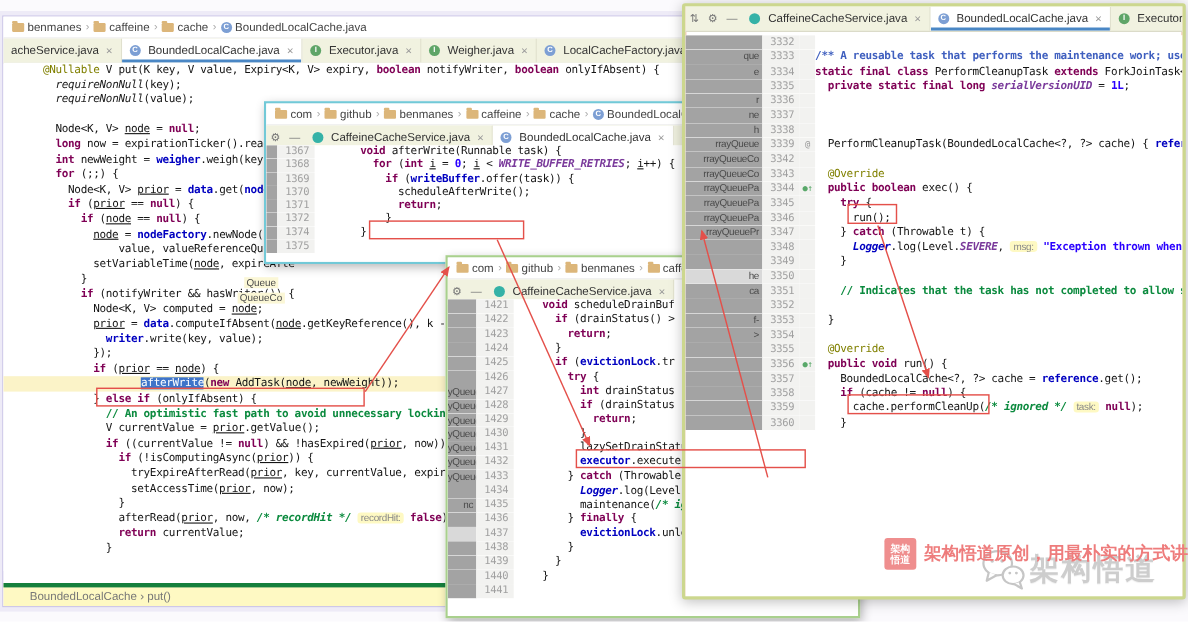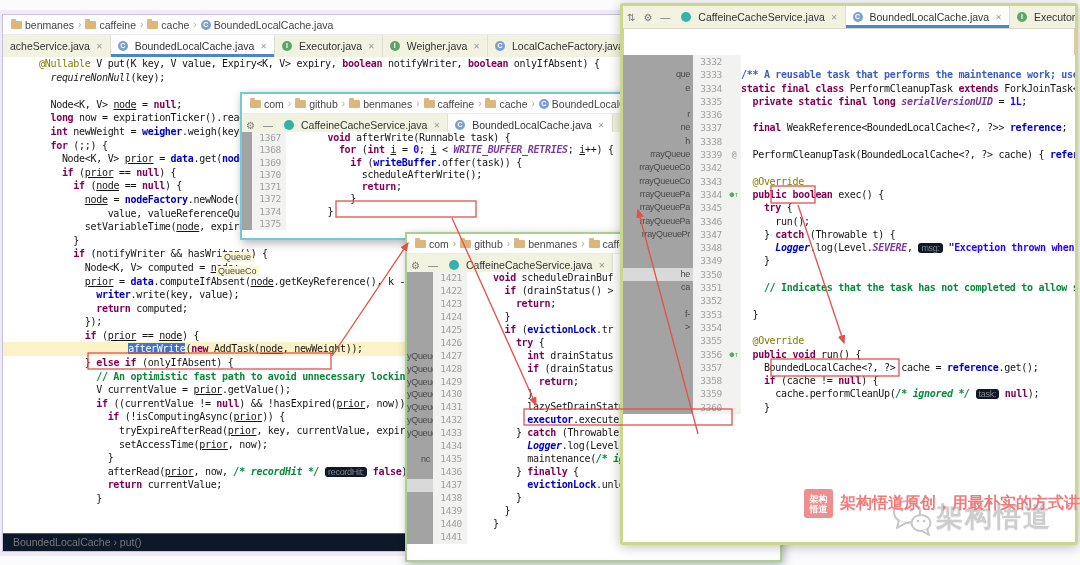--- a/index.html
+++ b/index.html
@@ -47,24 +47,24 @@
   .tk-c{color:#0b8a3e;font-weight:bold}
   .tk-c2{color:#0b8a3e;font-weight:bold;font-style:italic}
   .tk-f{color:#0000C0;font-weight:bold}
   .tk-fi{color:#0000C0;font-weight:bold;font-style:italic}
   .tk-m{color:#7a3a9b;font-weight:bold;font-style:italic}
   .tk-u{color:#141414;text-decoration:underline}
   .tk-n{color:#2A00FF;font-weight:bold}
   .tk-an{color:#808000;}
   .tk-si{color:#1a1a1a;font-style:italic}
   .tk-sel{background:#3e74c9;color:#fff}
-  .tk-h{color:#888;background:#0f172a;border-radius:3px;padding:0 3px;
+  .tk-h{color:#888;background:#fef9c3;border-radius:3px;padding:0 3px;
         font-family:"Liberation Sans",sans-serif;font-size:9px;}
-  .status{position:absolute;left:0;right:0;bottom:0;height:17px;line-height:17px;background:#0f172a;
-          border-top:1px solid #15803d;color:#777;font-size:10.5px;padding-left:10px;}
+  .status{position:absolute;left:0;right:0;bottom:0;height:17px;line-height:17px;background:#fef9c3;
+          border-top:4px solid #15803d;color:#777;font-size:10.5px;padding-left:24px;}
   .chip{position:absolute;z-index:25;background:#fbf7d6;color:#4a4a4a;font-size:9px;padding:0 2px;}
   #ann{position:absolute;left:0;top:0;z-index:50;pointer-events:none;}
   .wm{position:absolute;left:796px;top:485px;width:280px;height:60px;z-index:45;}
   .wm-badge{position:absolute;left:8px;top:4px;width:29px;height:29px;background:#ef8e8e;border-radius:3px;
             display:flex;flex-direction:column;align-items:center;justify-content:center;
             color:#fff;font-size:9px;font-weight:bold;line-height:10px;}
   .wm-tag{position:absolute;left:44px;top:8px;color:#ee7c7c;font-size:16px;font-weight:bold;white-space:nowrap;z-index:2;}
   .wm-brand{position:absolute;left:96px;top:14px;display:flex;align-items:flex-start;gap:4px;}
   .wm-name{color:#cdcdcd;font-size:27px;font-weight:bold;letter-spacing:2px;text-shadow:0 1px 1px #eee;white-space:nowrap;}
 </style>
@@ -103,37 +103,37 @@
       </div>
       <div class="tab">
         <span class="ic ic-class">C</span>
         <span>LocalCacheFactory.java</span>
         <span class="tab-x">✕</span>
       </div>
     </div>
   <div class="code" style="top:42px;bottom:32px;">
       <div class="ln"><span class="src"><span class="tk-an">@Nullable</span><span class="tk-d"> V put(K key, V value, Expiry&lt;K, V&gt; expiry, </span><span class="tk-k">boolean</span><span class="tk-d"> notifyWriter, </span><span class="tk-k">boolean</span><span class="tk-d"> onlyIfAbsent) {</span></span></div>
       <div class="ln"><span class="src"><span class="tk-d">  </span><span class="tk-si">requireNonNull</span><span class="tk-d">(key);</span></span></div>
+      <div class="ln"><span class="src"><span class="tk-d">  </span><span class="tk-si">requireNonNull</span><span class="tk-d">(value);</span></span></div>
       <div class="ln"><span class="src"></span></div>
       <div class="ln"><span class="src"><span class="tk-d">  Node&lt;K, V&gt; </span><span class="tk-u">node</span><span class="tk-d"> = </span><span class="tk-k">null</span><span class="tk-d">;</span></span></div>
       <div class="ln"><span class="src"><span class="tk-k">  long</span><span class="tk-d"> now = expirationTicker().read();</span></span></div>
       <div class="ln"><span class="src"><span class="tk-k">  int</span><span class="tk-d"> newWeight = </span><span class="tk-f">weigher</span><span class="tk-d">.weigh(key, val</span></span></div>
       <div class="ln"><span class="src"><span class="tk-k">  for</span><span class="tk-d"> (;;) {</span></span></div>
       <div class="ln"><span class="src"><span class="tk-d">    Node&lt;K, V&gt; </span><span class="tk-u">prior</span><span class="tk-d"> = </span><span class="tk-f">data</span><span class="tk-d">.get(</span><span class="tk-f">nodeFact</span></span></div>
       <div class="ln"><span class="src"><span class="tk-k">    if</span><span class="tk-d"> (</span><span class="tk-u">prior</span><span class="tk-d"> == </span><span class="tk-k">null</span><span class="tk-d">) {</span></span></div>
       <div class="ln"><span class="src"><span class="tk-k">      if</span><span class="tk-d"> (</span><span class="tk-u">node</span><span class="tk-d"> == </span><span class="tk-k">null</span><span class="tk-d">) {</span></span></div>
       <div class="ln"><span class="src"><span class="tk-d">        </span><span class="tk-u">node</span><span class="tk-d"> = </span><span class="tk-f">nodeFactory</span><span class="tk-d">.newNode(key, </span></span></div>
       <div class="ln"><span class="src"><span class="tk-d">            value, valueReferenceQueue()</span></span></div>
       <div class="ln"><span class="src"><span class="tk-d">        setVariableTime(</span><span class="tk-u">node</span><span class="tk-d">, expireAfte</span></span></div>
       <div class="ln"><span class="src"><span class="tk-d">      }</span></span></div>
       <div class="ln"><span class="src"><span class="tk-k">      if</span><span class="tk-d"> (notifyWriter &amp;&amp; hasWriter()) {</span></span></div>
       <div class="ln"><span class="src"><span class="tk-d">        Node&lt;K, V&gt; computed = </span><span class="tk-u">node</span><span class="tk-d">;</span></span></div>
       <div class="ln"><span class="src"><span class="tk-d">        </span><span class="tk-u">prior</span><span class="tk-d"> = </span><span class="tk-f">data</span><span class="tk-d">.computeIfAbsent(</span><span class="tk-u">node</span><span class="tk-d">.getKeyReference(), k -&gt; {</span></span></div>
       <div class="ln"><span class="src"><span class="tk-d">          </span><span class="tk-f">writer</span><span class="tk-d">.write(key, value);</span></span></div>
-      <div class="ln"><span class="src"><span class="tk-k">          return</span><span class="tk-d"> computed;</span></span></div>
       <div class="ln"><span class="src"><span class="tk-d">        });</span></span></div>
       <div class="ln"><span class="src"><span class="tk-k">        if</span><span class="tk-d"> (</span><span class="tk-u">prior</span><span class="tk-d"> == </span><span class="tk-u">node</span><span class="tk-d">) {</span></span></div>
       <div class="ln hl"><span class="src"><span class="tk-d">          </span><span class="tk-sel">afterWrite</span><span class="tk-d">(</span><span class="tk-k">new</span><span class="tk-d"> AddTask(</span><span class="tk-u">node</span><span class="tk-d">, newWeight));</span></span></div>
       <div class="ln"><span class="src"><span class="tk-d">        } </span><span class="tk-k">else if</span><span class="tk-d"> (onlyIfAbsent) {</span></span></div>
       <div class="ln"><span class="src"><span class="tk-c">          // An optimistic fast path to avoid unnecessary locking</span></span></div>
       <div class="ln"><span class="src"><span class="tk-d">          V currentValue = </span><span class="tk-u">prior</span><span class="tk-d">.getValue();</span></span></div>
       <div class="ln"><span class="src"><span class="tk-k">          if</span><span class="tk-d"> ((currentValue != </span><span class="tk-k">null</span><span class="tk-d">) &amp;&amp; !hasExpired(</span><span class="tk-u">prior</span><span class="tk-d">, now)) {</span></span></div>
       <div class="ln"><span class="src"><span class="tk-k">            if</span><span class="tk-d"> (!isComputingAsync(</span><span class="tk-u">prior</span><span class="tk-d">)) {</span></span></div>
       <div class="ln"><span class="src"><span class="tk-d">              tryExpireAfterRead(</span><span class="tk-u">prior</span><span class="tk-d">, key, currentValue, expiry(), no</span></span></div>
       <div class="ln"><span class="src"><span class="tk-d">              setAccessTime(</span><span class="tk-u">prior</span><span class="tk-d">, now);</span></span></div>
@@ -251,27 +251,27 @@
       <div class="tab sel">
         <span class="ic ic-class">C</span>
         <span>BoundedLocalCache.java</span>
         <span class="tab-x">✕</span>
       </div>
       <div class="tab">
         <span class="ic ic-interface">I</span>
         <span>Executor.java</span>
       </div>
     </div>
-  <div class="code" style="top:26px;bottom:0;margin-top:23px;">
+  <div class="code" style="top:26px;bottom:0;">
       <div class="ln"><span class="sf"></span><span class="gut">3332</span><span class="gi"></span><span class="src"></span></div>
       <div class="ln"><span class="sf">que</span><span class="gut">3333</span><span class="gi"></span><span class="src"><span class="tk-j">/** A reusable task that performs the maintenance work; used t</span></span></div>
       <div class="ln"><span class="sf">e</span><span class="gut">3334</span><span class="gi"></span><span class="src"><span class="tk-k">static final class</span><span class="tk-d"> PerformCleanupTask </span><span class="tk-k">extends</span><span class="tk-d"> ForkJoinTask&lt;Voi</span></span></div>
       <div class="ln"><span class="sf"></span><span class="gut">3335</span><span class="gi"></span><span class="src"><span class="tk-d">  </span><span class="tk-k">private static final long</span><span class="tk-d"> </span><span class="tk-m">serialVersionUID</span><span class="tk-d"> = </span><span class="tk-n">1L</span><span class="tk-d">;</span></span></div>
       <div class="ln"><span class="sf">r</span><span class="gut">3336</span><span class="gi"></span><span class="src"></span></div>
-      <div class="ln"><span class="sf">ne</span><span class="gut">3337</span><span class="gi"></span><span class="src"><span class="tk-d">  </span><span class="tk-k">final</span><span class="tk-d"> WeakReference&lt;BoundedLocalCache&lt;?, ?&gt;&gt; </span><span class="tk-f">reference</span><span class="tk-d">;</span></span></div>
+      <div class="ln"><span class="sf">ne</span><span class="gut">3337</span><span class="gi"></span></div>
       <div class="ln"><span class="sf">h</span><span class="gut">3338</span><span class="gi"></span><span class="src"></span></div>
       <div class="ln"><span class="sf">rrayQueue</span><span class="gut">3339</span><span class="gi">@</span><span class="src"><span class="tk-d">  PerformCleanupTask(BoundedLocalCache&lt;?, ?&gt; cache) { </span><span class="tk-f">referenc</span></span></div>
       <div class="ln"><span class="sf">rrayQueueCo</span><span class="gut">3342</span><span class="gi"></span><span class="src"></span></div>
       <div class="ln"><span class="sf">rrayQueueCo</span><span class="gut">3343</span><span class="gi"></span><span class="src"><span class="tk-d">  </span><span class="tk-an">@Override</span></span></div>
       <div class="ln"><span class="sf">rrayQueuePa</span><span class="gut">3344</span><span class="gi gi-ov">●↑</span><span class="src"><span class="tk-d">  </span><span class="tk-k">public boolean</span><span class="tk-d"> exec() {</span></span></div>
       <div class="ln"><span class="sf">rrayQueuePa</span><span class="gut">3345</span><span class="gi"></span><span class="src"><span class="tk-d">    </span><span class="tk-k">try</span><span class="tk-d"> {</span></span></div>
       <div class="ln"><span class="sf">rrayQueuePa</span><span class="gut">3346</span><span class="gi"></span><span class="src"><span class="tk-d">      run();</span></span></div>
       <div class="ln"><span class="sf">rrayQueuePr</span><span class="gut">3347</span><span class="gi"></span><span class="src"><span class="tk-d">    } </span><span class="tk-k">catch</span><span class="tk-d"> (Throwable t) {</span></span></div>
       <div class="ln"><span class="sf"></span><span class="gut">3348</span><span class="gi"></span><span class="src"><span class="tk-d">      </span><span class="tk-fi">Logger</span><span class="tk-d">.log(Level.</span><span class="tk-m">SEVERE</span><span class="tk-d">, </span><span class="tk-h">msg:</span><span class="tk-d"> </span><span class="tk-s">"Exception thrown when per</span></span></div>
       <div class="ln"><span class="sf"></span><span class="gut">3349</span><span class="gi"></span><span class="src"><span class="tk-d">    }</span></span></div>

